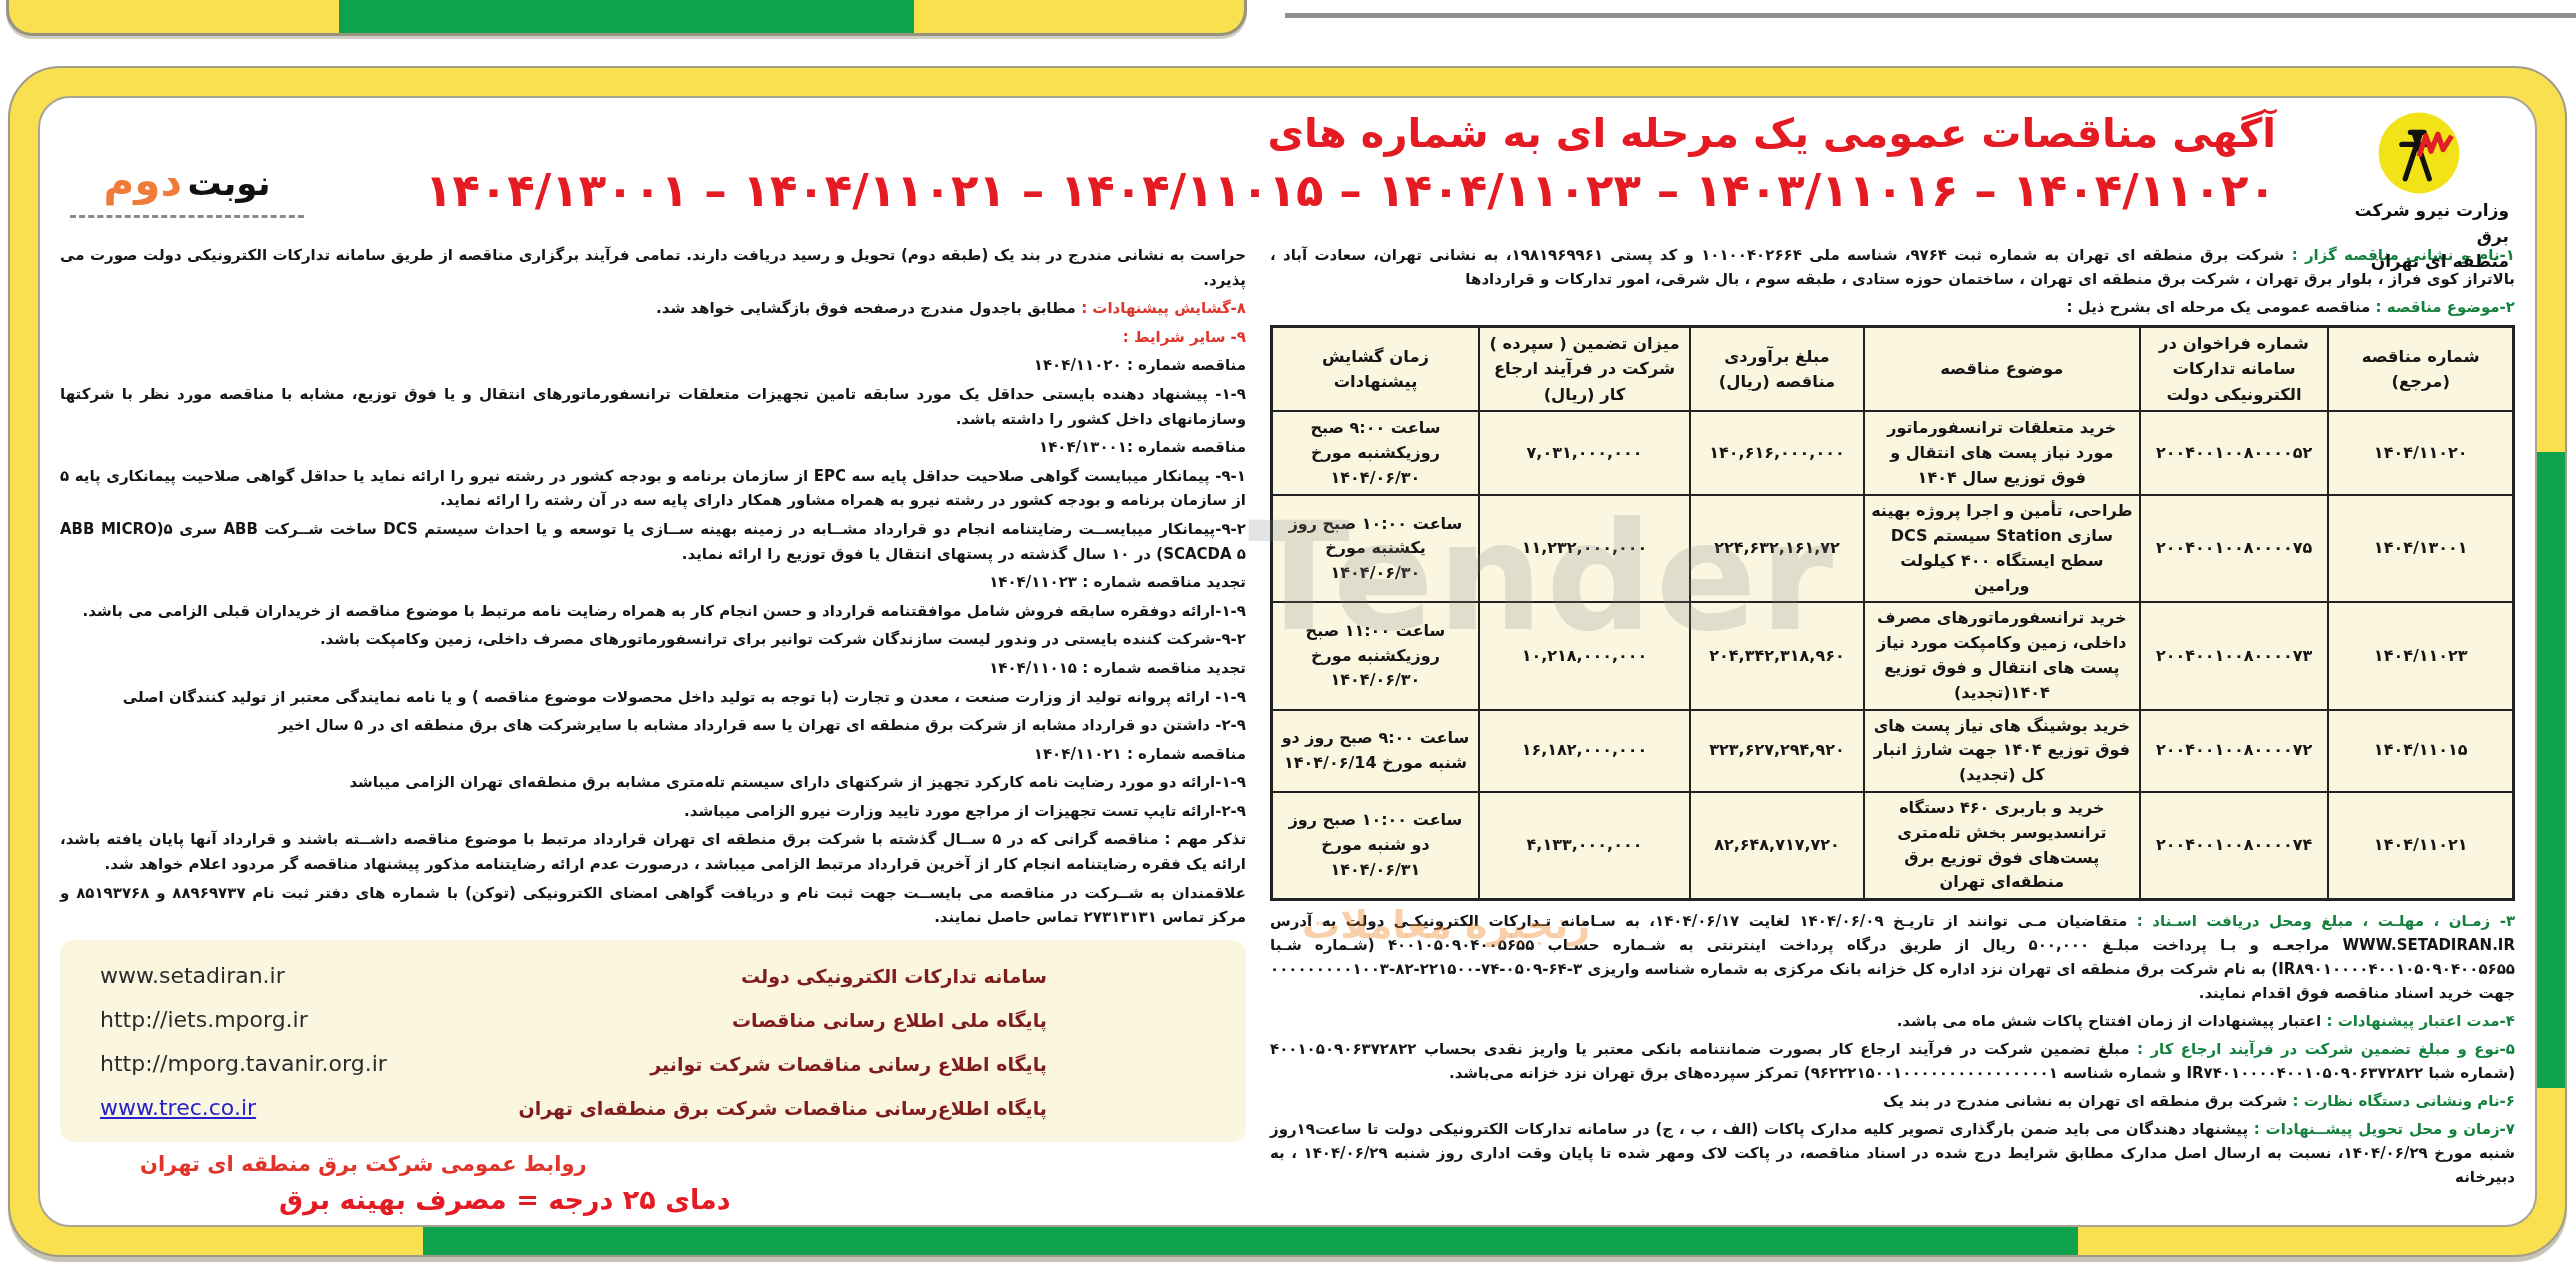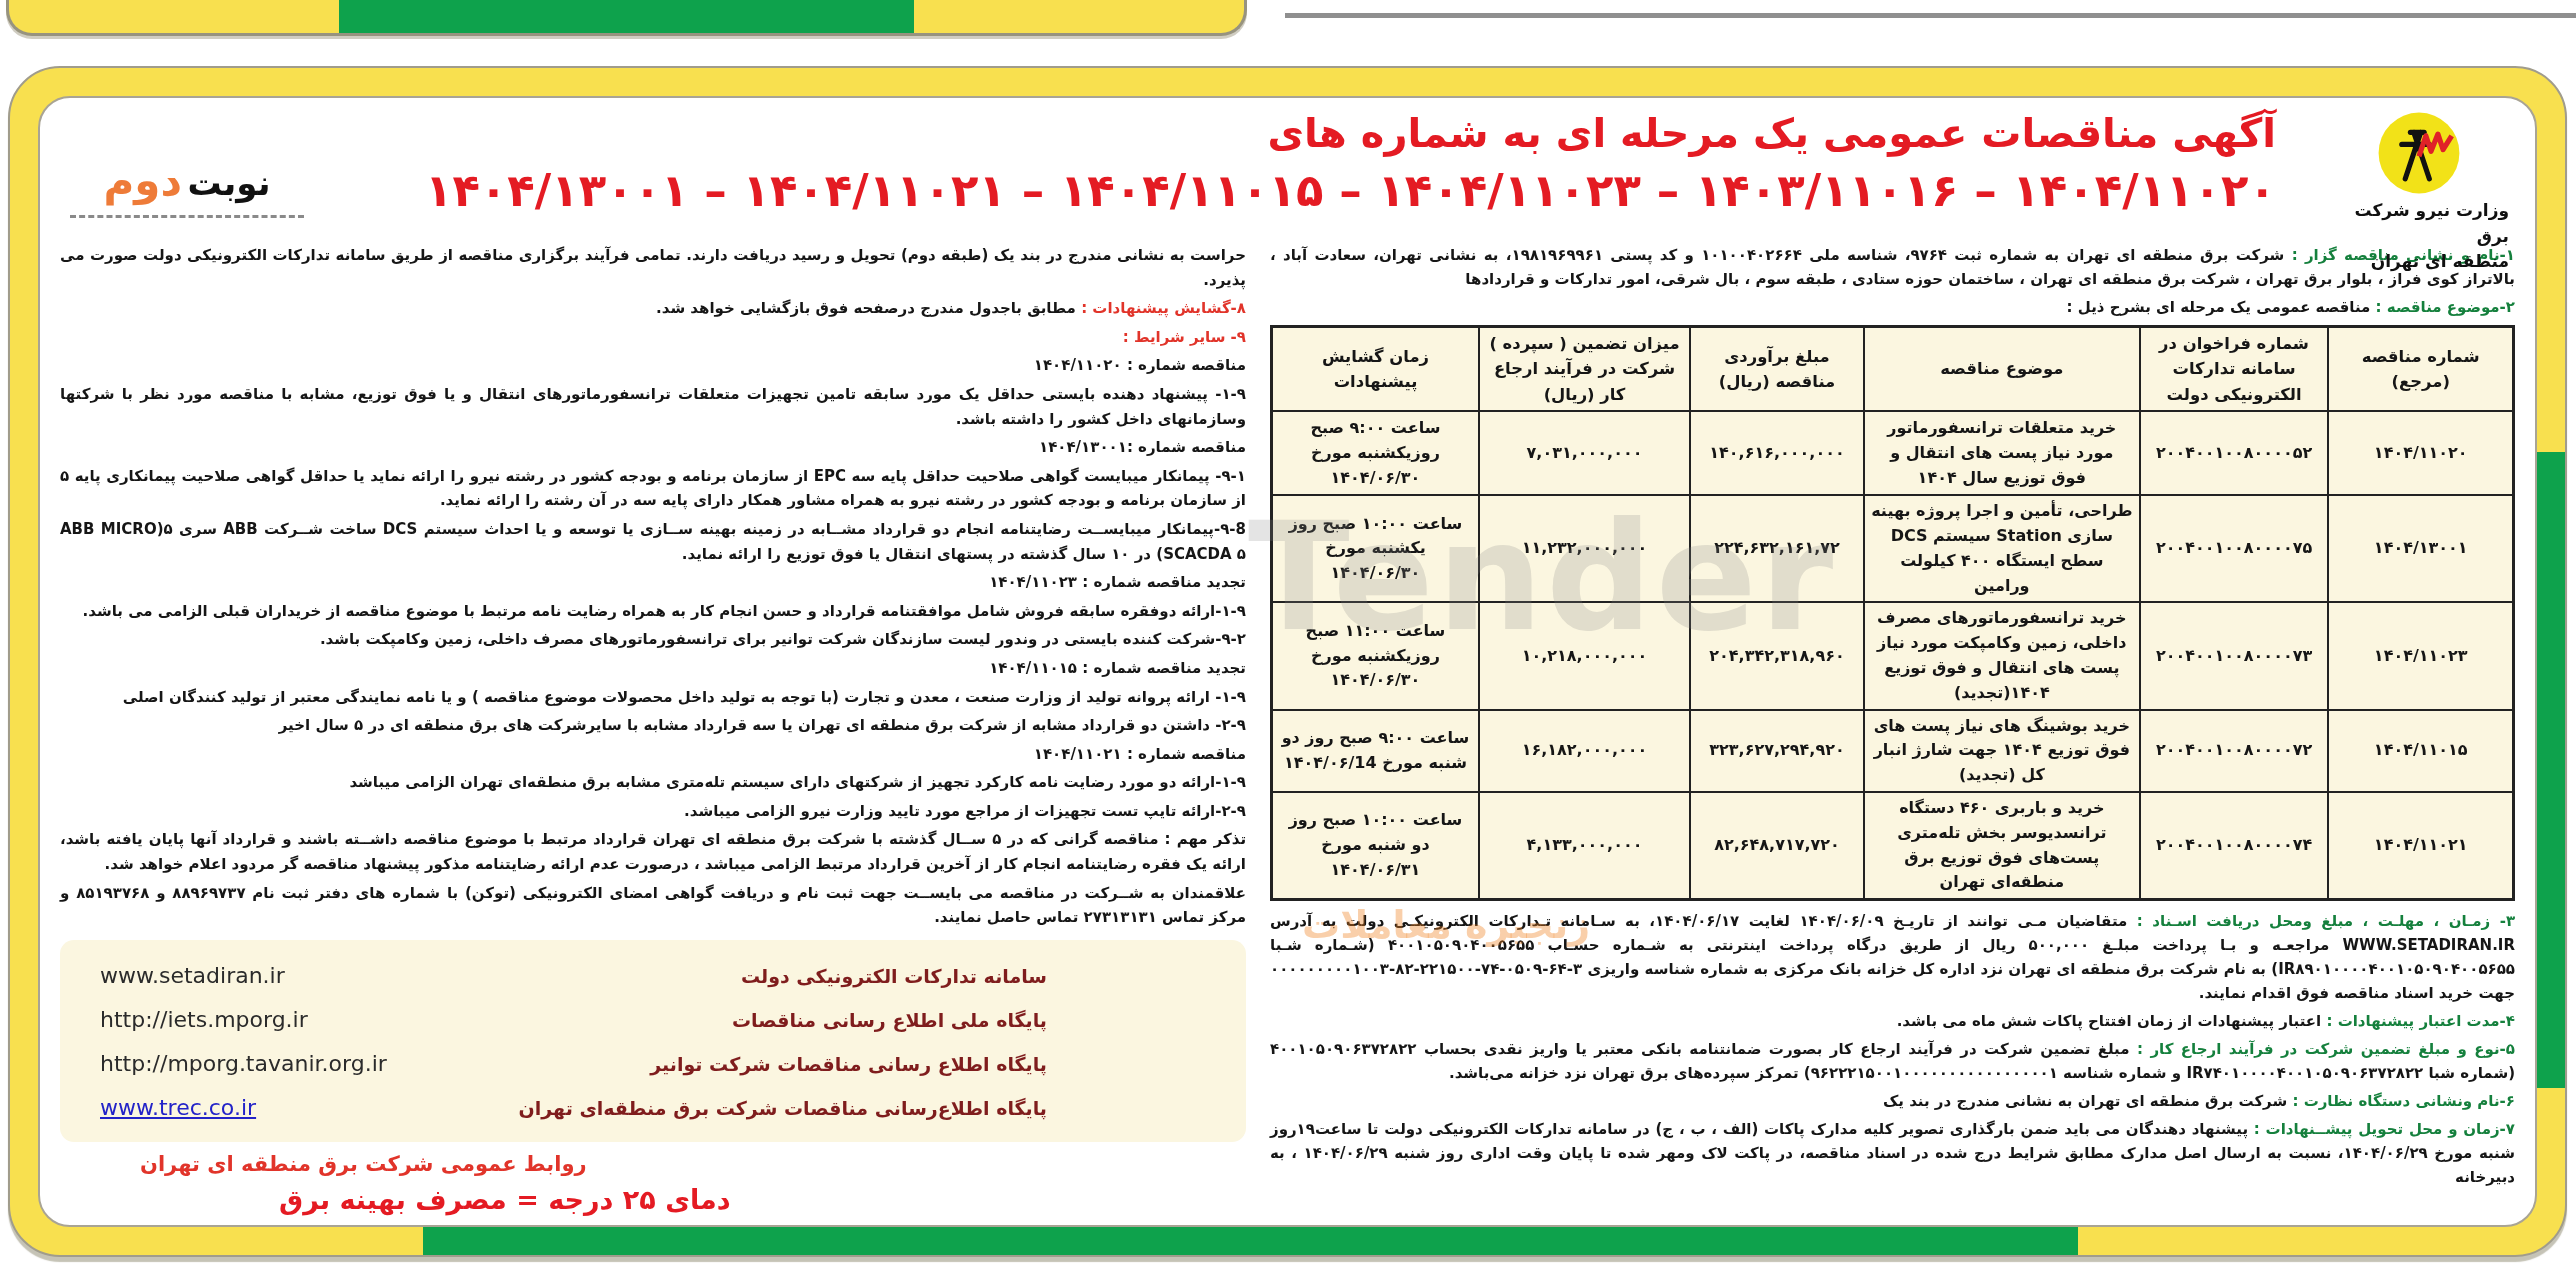--- a/index.html
+++ b/index.html
@@ -226,21 +226,21 @@
   <p class="item"><span class="ilab red">۹- سایر شرایط : </span><span class="itxt"></span></p>
 
   <p class="item"><span class="itxt">مناقصه شماره : ۱۴۰۴/۱۱۰۲۰</span></p>
 
   <p class="item"><span class="itxt">۱-۹- پیشنهاد دهنده بایستی حداقل یک مورد سابقه تامین تجهیزات متعلقات ترانسفورماتورهای انتقال و یا فوق توزیع، مشابه با مناقصه مورد نظر با شرکتها وسازمانهای داخل کشور را داشته باشد.</span></p>
 
   <p class="item"><span class="itxt">مناقصه شماره :۱۴۰۴/۱۳۰۰۱</span></p>
 
   <p class="item"><span class="itxt">۹-۱- پیمانکار میبایست گواهی صلاحیت حداقل پایه سه EPC از سازمان برنامه و بودجه کشور در رشته نیرو را ارائه نماید یا حداقل گواهی صلاحیت پیمانکاری پایه ۵ از سازمان برنامه و بودجه کشور در رشته نیرو به همراه مشاور همکار دارای پایه سه در آن رشته را ارائه نماید.</span></p>
 
-  <p class="item"><span class="itxt">۹-8-پیمانکار میبایســت رضایتنامه انجام دو قرارداد مشــابه در زمینه بهینه ســازی یا توسعه و یا احداث سیستم DCS ساخت شــرکت ABB سری ۵(ABB MICRO SCACDA ۵) در ۱۰ سال گذشته در پستهای انتقال یا فوق توزیع را ارائه نماید.</span></p>
+  <p class="item"><span class="itxt">۹-۲-پیمانکار میبایســت رضایتنامه انجام دو قرارداد مشــابه در زمینه بهینه ســازی یا توسعه و یا احداث سیستم DCS ساخت شــرکت ABB سری ۵(ABB MICRO SCACDA ۵) در ۱۰ سال گذشته در پستهای انتقال یا فوق توزیع را ارائه نماید.</span></p>
 
   <p class="item"><span class="itxt">تجدید مناقصه شماره : ۱۴۰۴/۱۱۰۲۳</span></p>
 
   <p class="item"><span class="itxt">۱-۹-ارائه دوفقره سابقه فروش شامل موافقتنامه قرارداد و حسن انجام کار به همراه رضایت نامه مرتبط با موضوع مناقصه از خریداران قبلی الزامی می باشد.</span></p>
 
   <p class="item"><span class="itxt">۹-۲-شرکت کننده بایستی در وندور لیست سازندگان شرکت توانیر برای ترانسفورماتورهای مصرف داخلی، زمین وکامپکت باشد.</span></p>
 
   <p class="item"><span class="itxt">تجدید مناقصه شماره : ۱۴۰۴/۱۱۰۱۵</span></p>
 
   <p class="item"><span class="itxt">۱-۹- ارائه پروانه تولید از وزارت صنعت ، معدن و تجارت (با توجه به تولید داخل محصولات موضوع مناقصه ) و یا نامه نمایندگی معتبر از تولید کنندگان اصلی</span></p>

